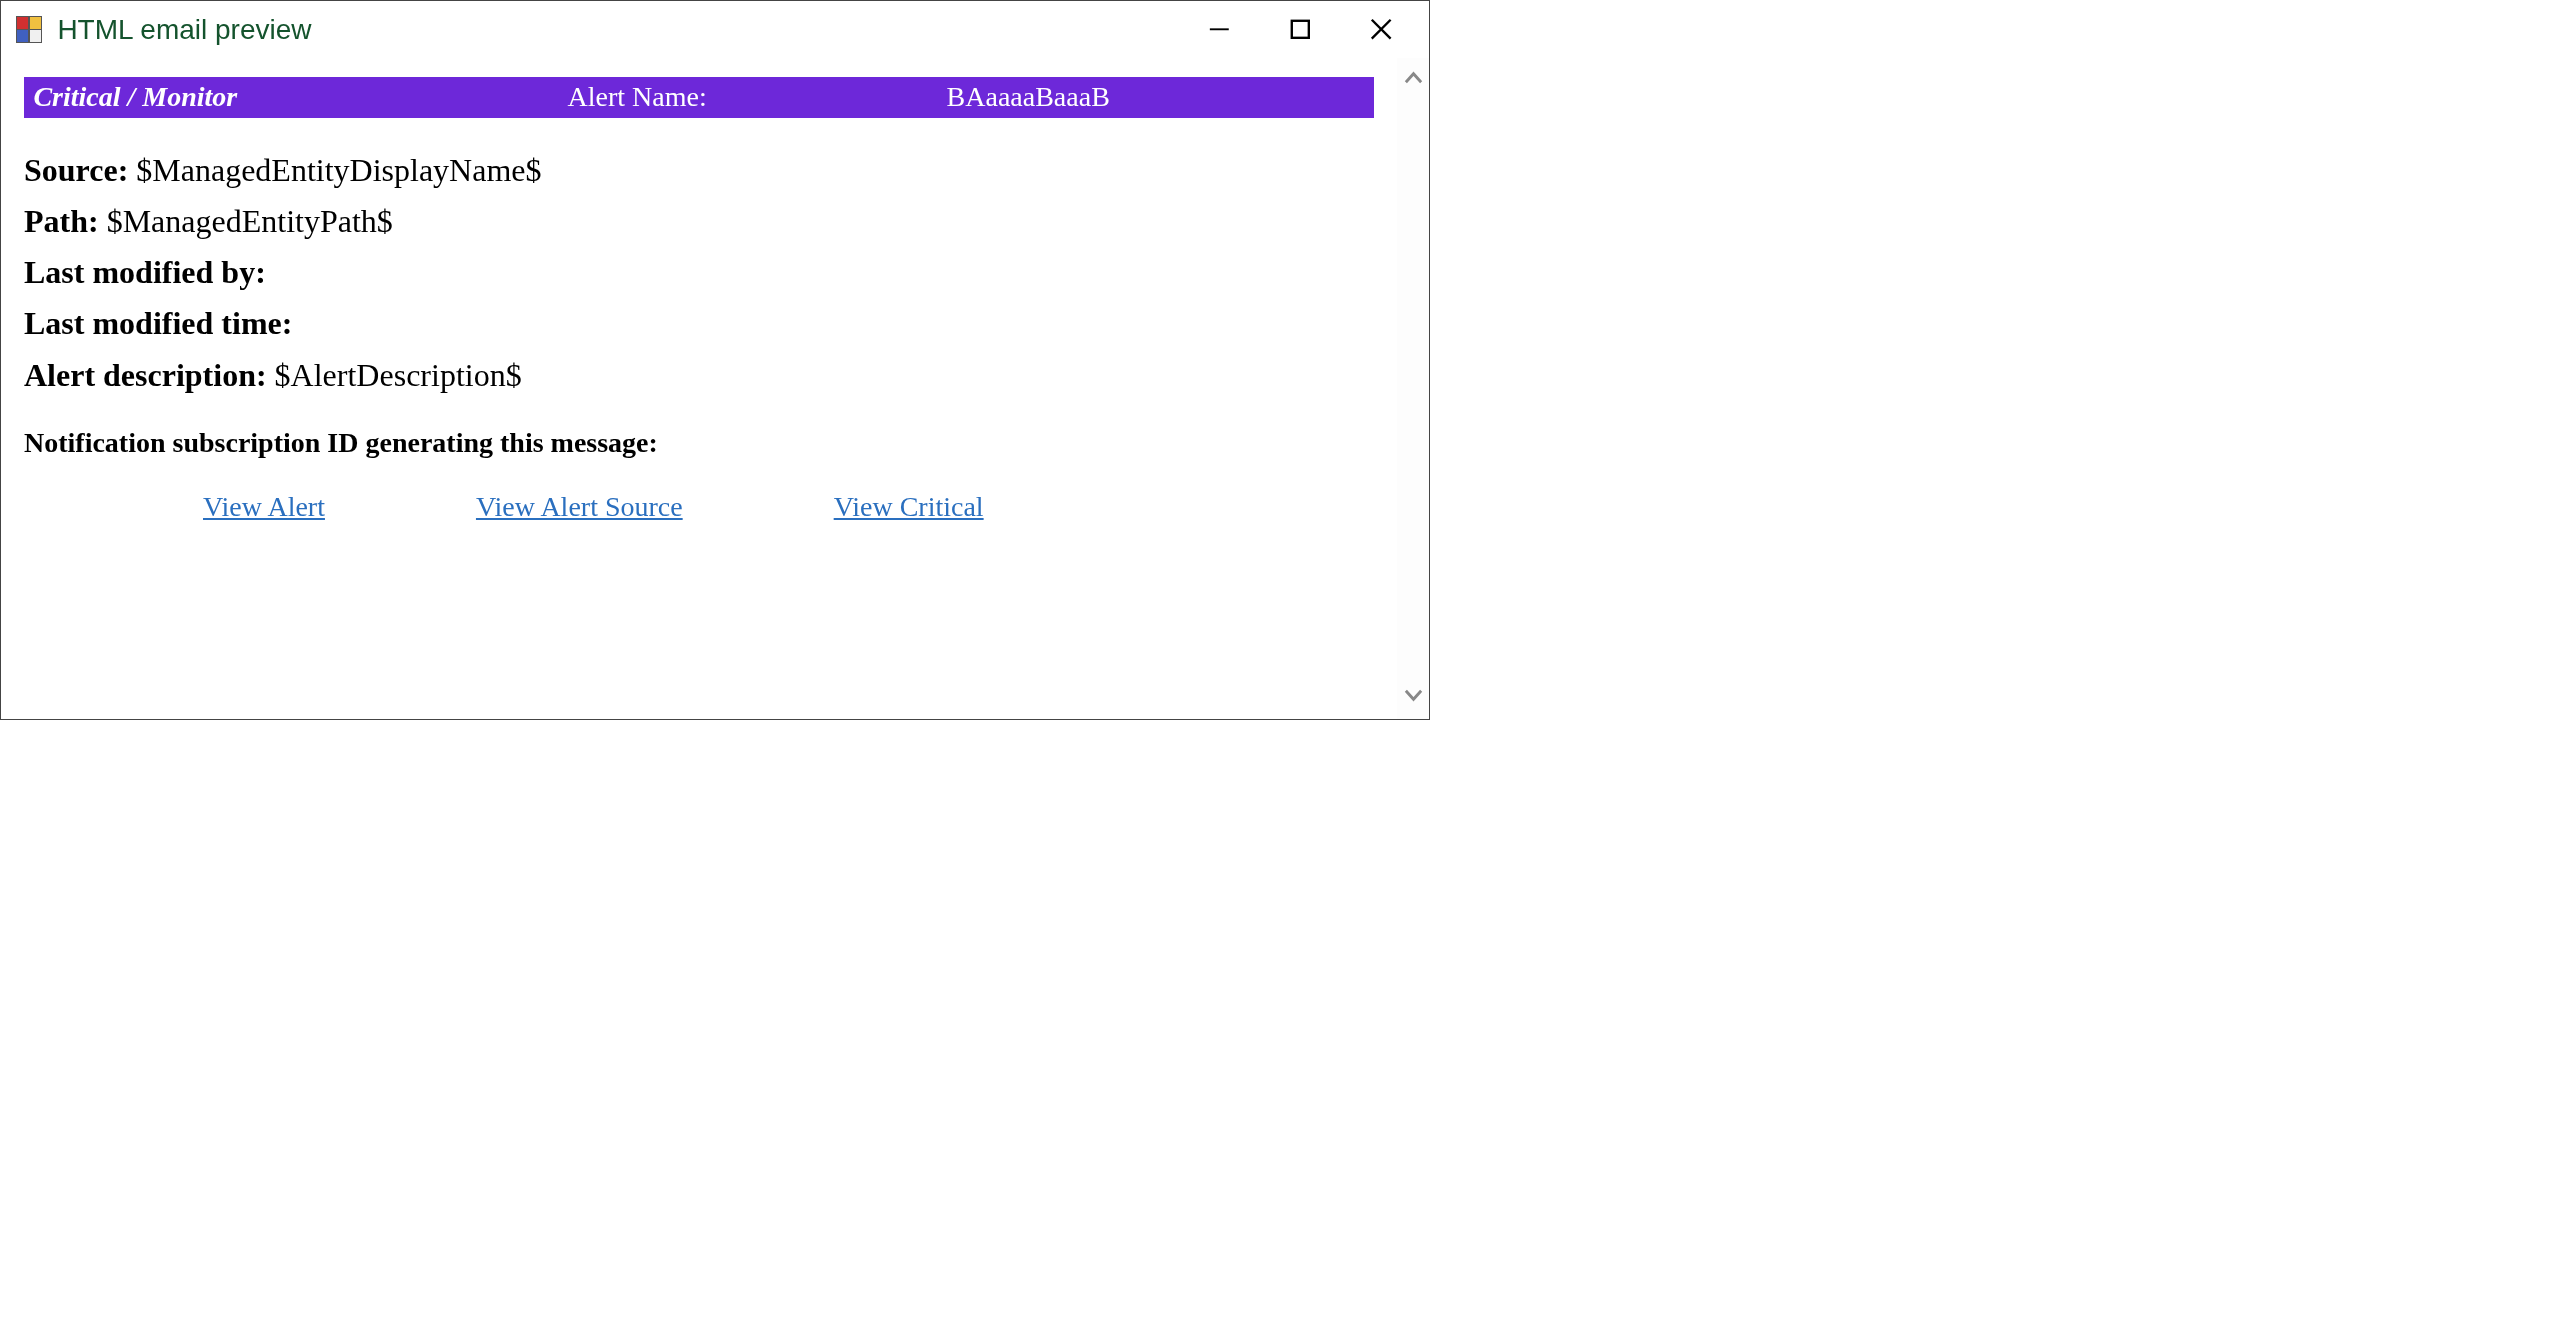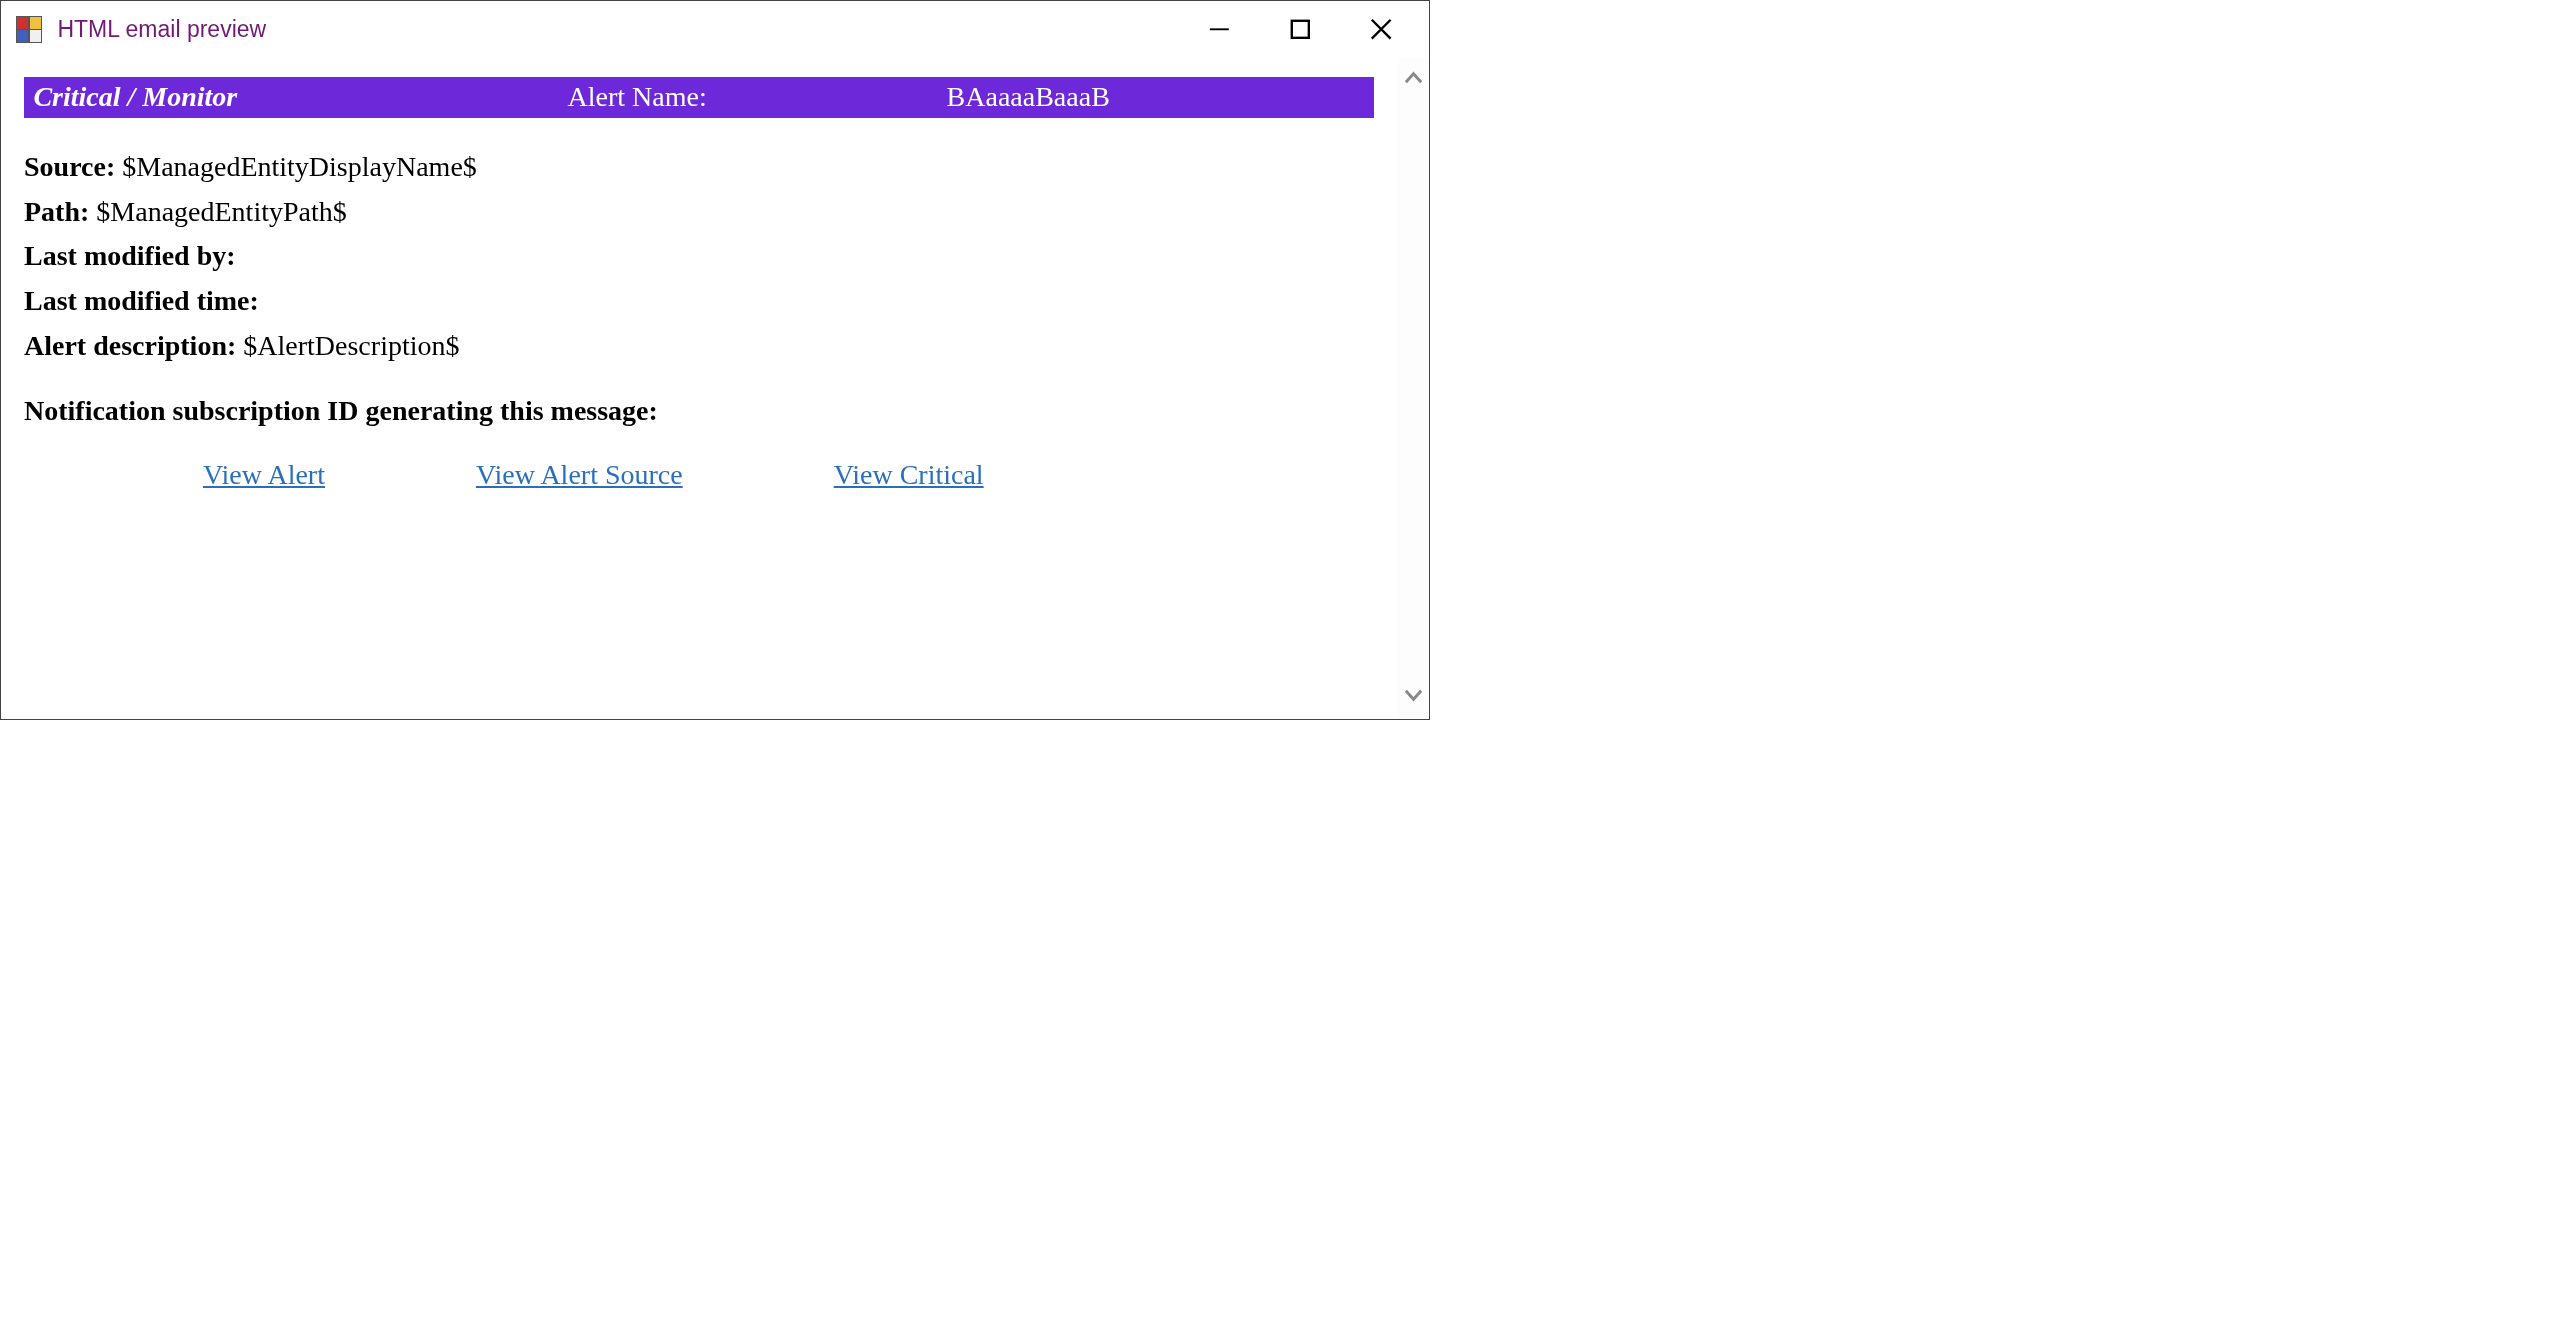--- a/index.html
+++ b/index.html
@@ -33,22 +33,22 @@
     margin-right: 15px;
     display: inline-block;
     position: relative;
   }
   .titlebar .app-icon .sq { position:absolute; width:11.3px; height:11.3px; border:0.9px solid #555; }
   .titlebar .app-icon .r { background:#d03030; left:0; top:0; }
   .titlebar .app-icon .y { background:#f0c040; left:13.2px; top:0; }
   .titlebar .app-icon .b { background:#4060c0; left:0; top:13.2px; }
   .titlebar .app-icon .w { background:#f0f0f0; left:13.2px; top:13.2px; }
   .title-text {
-    font-size: 23px;
-    color: #701a75;
+    font-size: 28px;
+    color: #14532d;
     flex: 1;
   }
   .window-controls {
     display: flex;
     gap: 38px;
     padding-right: 19px;
   }
   .window-controls .ctrl {
     width: 43px;
     height: 43px;
@@ -99,21 +99,21 @@
   }
   .banner .sev {
     font-style: italic;
     font-weight: bold;
   }
   .banner .resstate {
     font-style: italic;
     font-weight: bold;
   }
   .body {
-    font-size: 28px;
+    font-size: 32px;
     color:#000;
     margin-top: 26.4px;
     line-height: 1.6;
   }
   .body .lbl { font-weight: bold; }
   .body .row { margin: 0; }
   .subhdr {
     font-weight: bold;
     font-size: 28px;
     margin-top: 26.4px;

